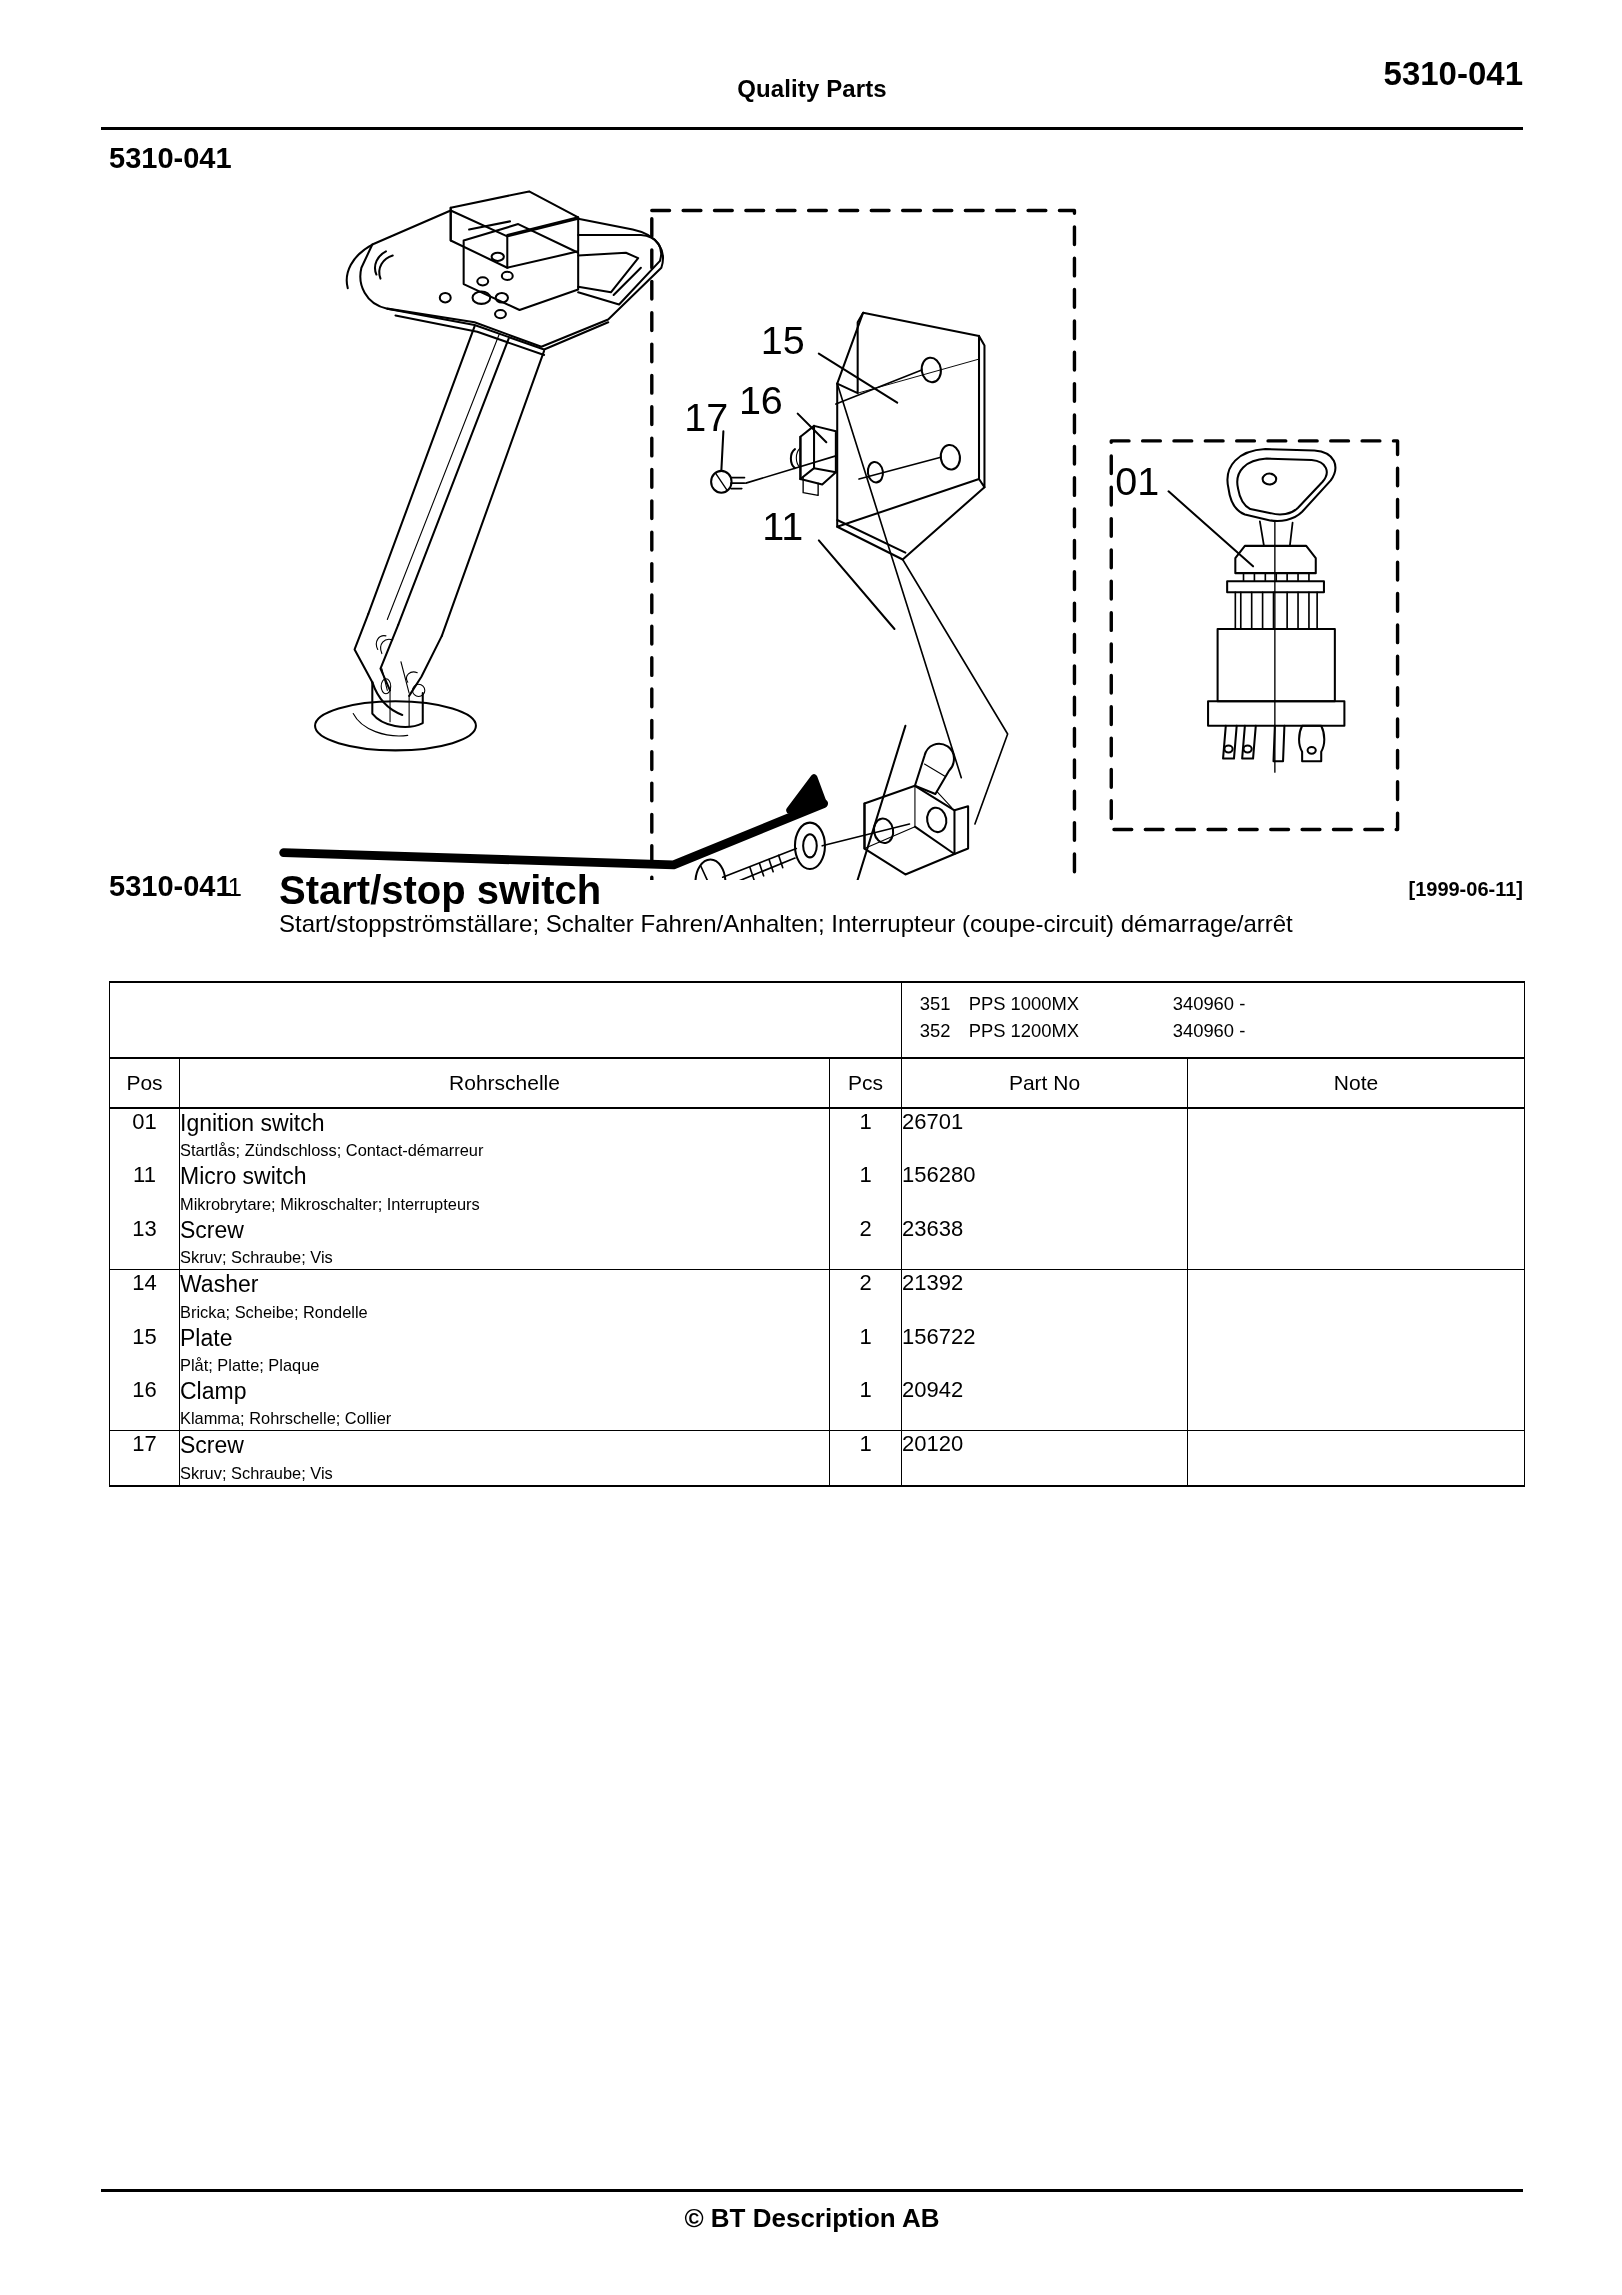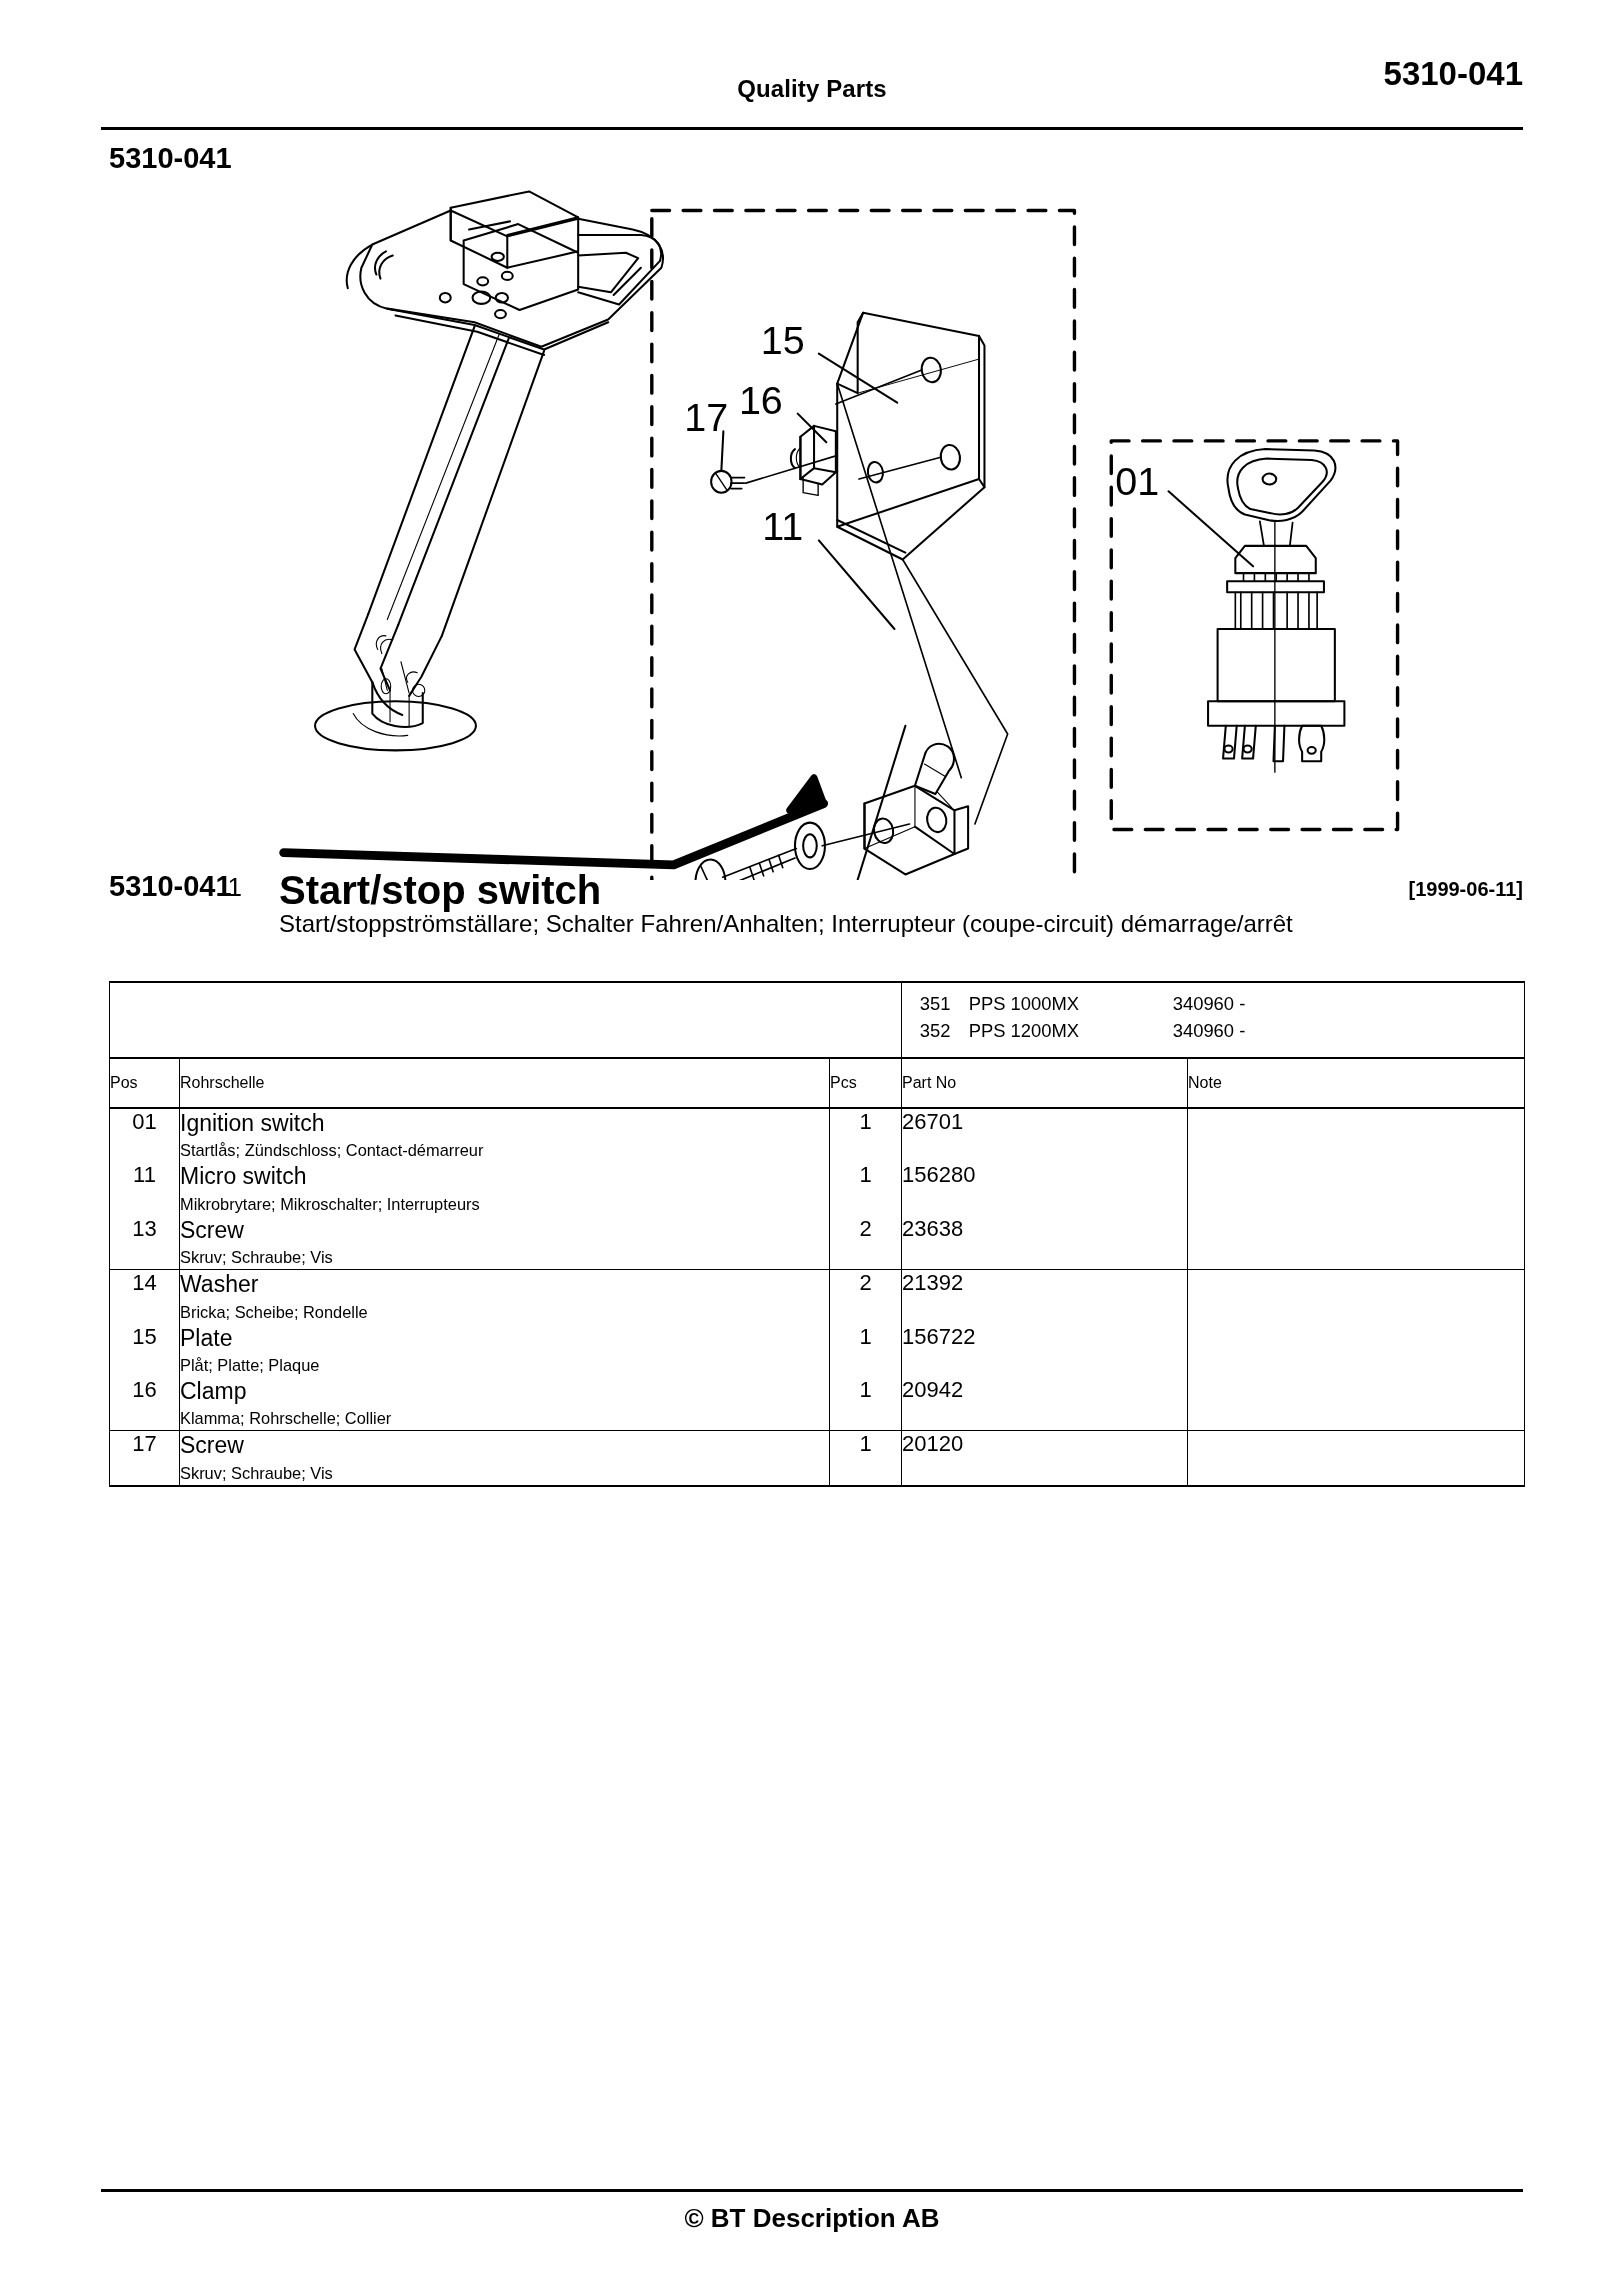--- a/index.html
+++ b/index.html
@@ -152,22 +152,22 @@
     align-items: center;
   }
   .variant-code { width: 49px; }
   .variant-name { width: 204px; }
   .variant-serial { }
 
   .head-row td {
     border-top: 2.7px solid #000 !important;
     border-bottom: 2.7px solid #000 !important;
     height: 48px;
-    text-align: left;
-    font-size: 16px;
+    text-align: center;
+    font-size: 21px;
     vertical-align: middle;
   }
   .head-row td:first-child { border-left: 1.4px solid #000 !important; }
   .head-row td:last-child  { border-right: 1.4px solid #000 !important; }
 
   .body-row td {
     border-left: 0.7px solid #000;
     border-right: 0.7px solid #000;
     border-top: none;
     border-bottom: none;

